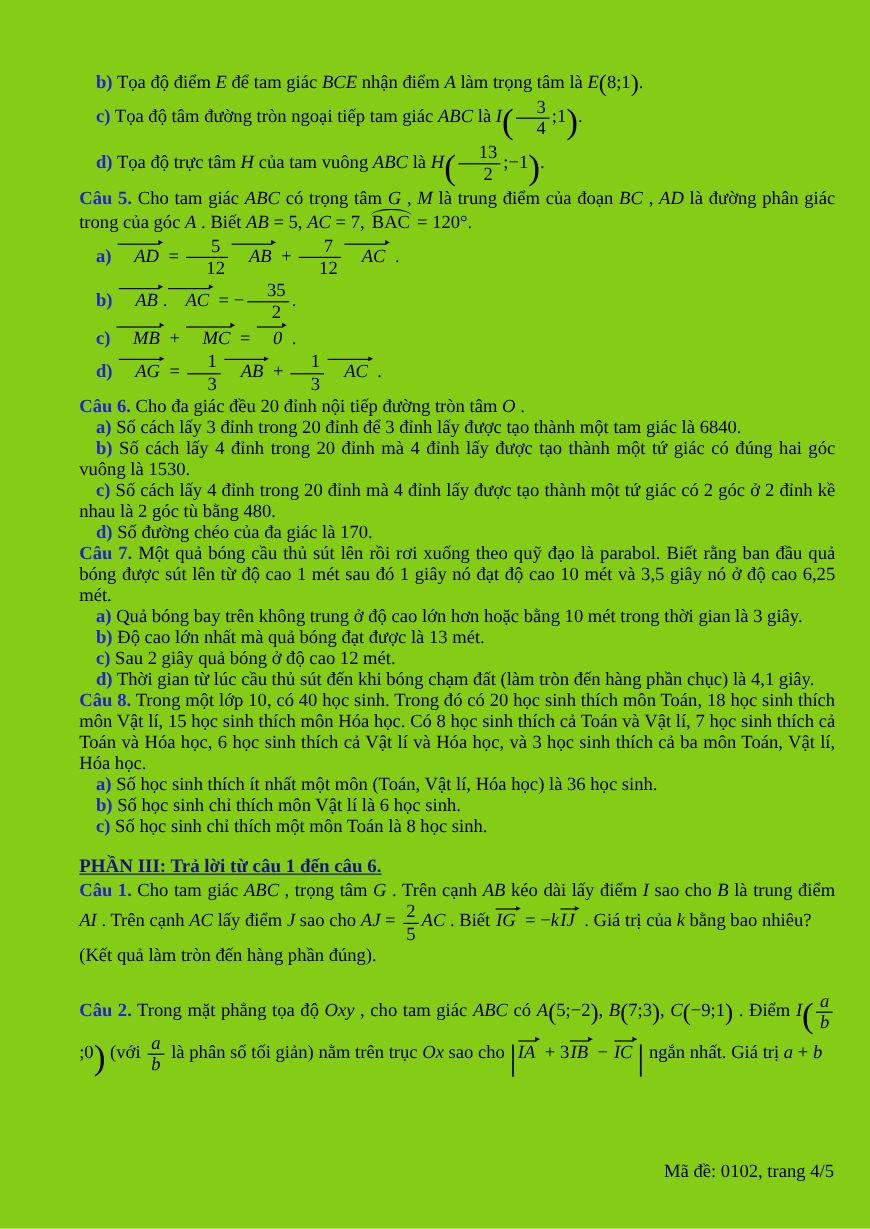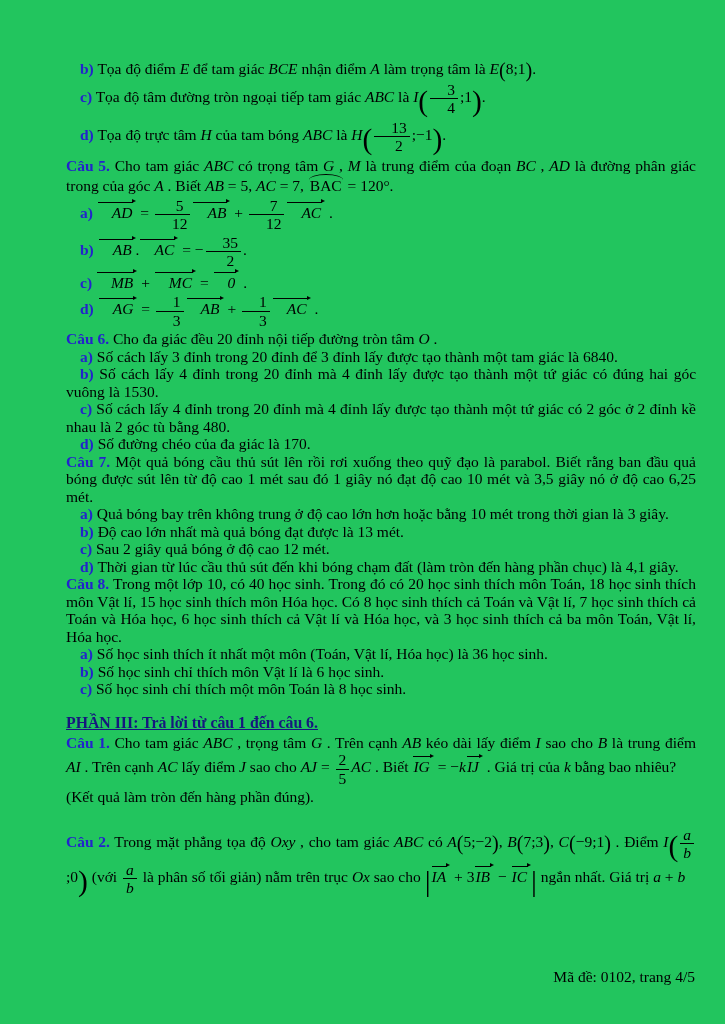--- a/index.html
+++ b/index.html
@@ -26,25 +26,25 @@
                border-top:1.4px solid #000;border-radius:50% 50% 0 0 / 100% 100% 0 0;}
   .big{font-size:1.3em;line-height:0;vertical-align:-0.13em;}
   .bigg{font-size:1.9em;line-height:0;vertical-align:-0.3em;font-weight:300;}
   .gap{width:100%;}
   .footer{position:absolute;right:30px;bottom:38px;font-size:15.5px;color:#000;
           font-family:Liberation Serif, serif;}
 </style>
 </head>
 <body>
 
-<div class="doc" style="--label-blue: #2323cc; --heading-navy: #16167e; background: #22c55e; color: rgb(0, 0, 0);">
+<div class="doc" style="--label-blue: #2323cc; --heading-navy: #16167e; background: #84cc16; color: rgb(0, 0, 0);">
   <div class="content" id="content">
       <div class="para indent topitem"><span class="qlbl">b)</span> <span>Tọa độ điểm </span><span class="mi">E</span><span> để tam giác </span><span class="mi">BCE</span><span> nhận điểm </span><span class="mi">A</span><span> làm trọng tâm là </span><span class="mi">E</span><span class="big">(</span><span>8;1</span><span class="big">)</span><span>.</span></div>
       <div class="para indent topitem"><span class="qlbl">c)</span> <span>Tọa độ tâm đường tròn ngoại tiếp tam giác </span><span class="mi">ABC</span><span> là </span><span class="mi">I</span><span class="bigg">(</span><span class="frac"><span class="num">3</span><span class="den">4</span></span><span>;1</span><span class="bigg">)</span><span>.</span></div>
-      <div class="para indent topitem"><span class="qlbl">d)</span> <span>Tọa độ trực tâm </span><span class="mi">H</span><span> của tam bóng </span><span class="mi">ABC</span><span> là </span><span class="mi">H</span><span class="bigg">(</span><span class="frac"><span class="num">13</span><span class="den">2</span></span><span>;−1</span><span class="bigg">)</span><span>.</span></div>
+      <div class="para indent topitem"><span class="qlbl">d)</span> <span>Tọa độ trực tâm </span><span class="mi">H</span><span> của tam vuông </span><span class="mi">ABC</span><span> là </span><span class="mi">H</span><span class="bigg">(</span><span class="frac"><span class="num">13</span><span class="den">2</span></span><span>;−1</span><span class="bigg">)</span><span>.</span></div>
       <div class="para"><span class="qlbl">Câu 5.</span> <span>Cho tam giác </span><span class="mi">ABC</span><span> có trọng tâm </span><span class="mi">G</span><span> , </span><span class="mi">M</span><span> là trung điểm của đoạn </span><span class="mi">BC</span><span> , </span><span class="mi">AD</span><span> là đường phân giác trong của góc </span><span class="mi">A</span><span> . Biết </span><span class="mi">AB</span><span> = 5, </span><span class="mi">AC</span><span> = 7, </span><span class="arc">BAC</span><span> = 120°.</span></div>
       <div class="para indent mathline"><span class="qlbl">a)</span> <span class="vec">AD</span><span> = </span><span class="frac"><span class="num">5</span><span class="den">12</span></span><span class="vec">AB</span><span> + </span><span class="frac"><span class="num">7</span><span class="den">12</span></span><span class="vec">AC</span><span> .</span></div>
       <div class="para indent mathline"><span class="qlbl">b)</span> <span class="vec">AB</span><span>.</span><span class="vec">AC</span><span> = −</span><span class="frac"><span class="num">35</span><span class="den">2</span></span><span>.</span></div>
       <div class="para indent mathline"><span class="qlbl">c)</span> <span class="vec">MB</span><span> + </span><span class="vec">MC</span><span> = </span><span class="vec">0</span><span> .</span></div>
       <div class="para indent mathline"><span class="qlbl">d)</span> <span class="vec">AG</span><span> = </span><span class="frac"><span class="num">1</span><span class="den">3</span></span><span class="vec">AB</span><span> + </span><span class="frac"><span class="num">1</span><span class="den">3</span></span><span class="vec">AC</span><span> .</span></div>
       <div class="para"><span class="qlbl">Câu 6.</span> <span>Cho đa giác đều 20 đỉnh nội tiếp đường tròn tâm </span><span class="mi">O</span><span> .</span></div>
       <div class="para indent"><span class="qlbl">a)</span> <span>Số cách lấy 3 đỉnh trong 20 đỉnh để 3 đỉnh lấy được tạo thành một tam giác là 6840.</span></div>
       <div class="para indent"><span class="qlbl">b)</span> <span>Số cách lấy 4 đỉnh trong 20 đỉnh mà 4 đỉnh lấy được tạo thành một tứ giác có đúng hai góc vuông là 1530.</span></div>
       <div class="para indent"><span class="qlbl">c)</span> <span>Số cách lấy 4 đỉnh trong 20 đỉnh mà 4 đỉnh lấy được tạo thành một tứ giác có 2 góc ở 2 đỉnh kề nhau là 2 góc tù bằng 480.</span></div>
       <div class="para indent"><span class="qlbl">d)</span> <span>Số đường chéo của đa giác là 170.</span></div>

